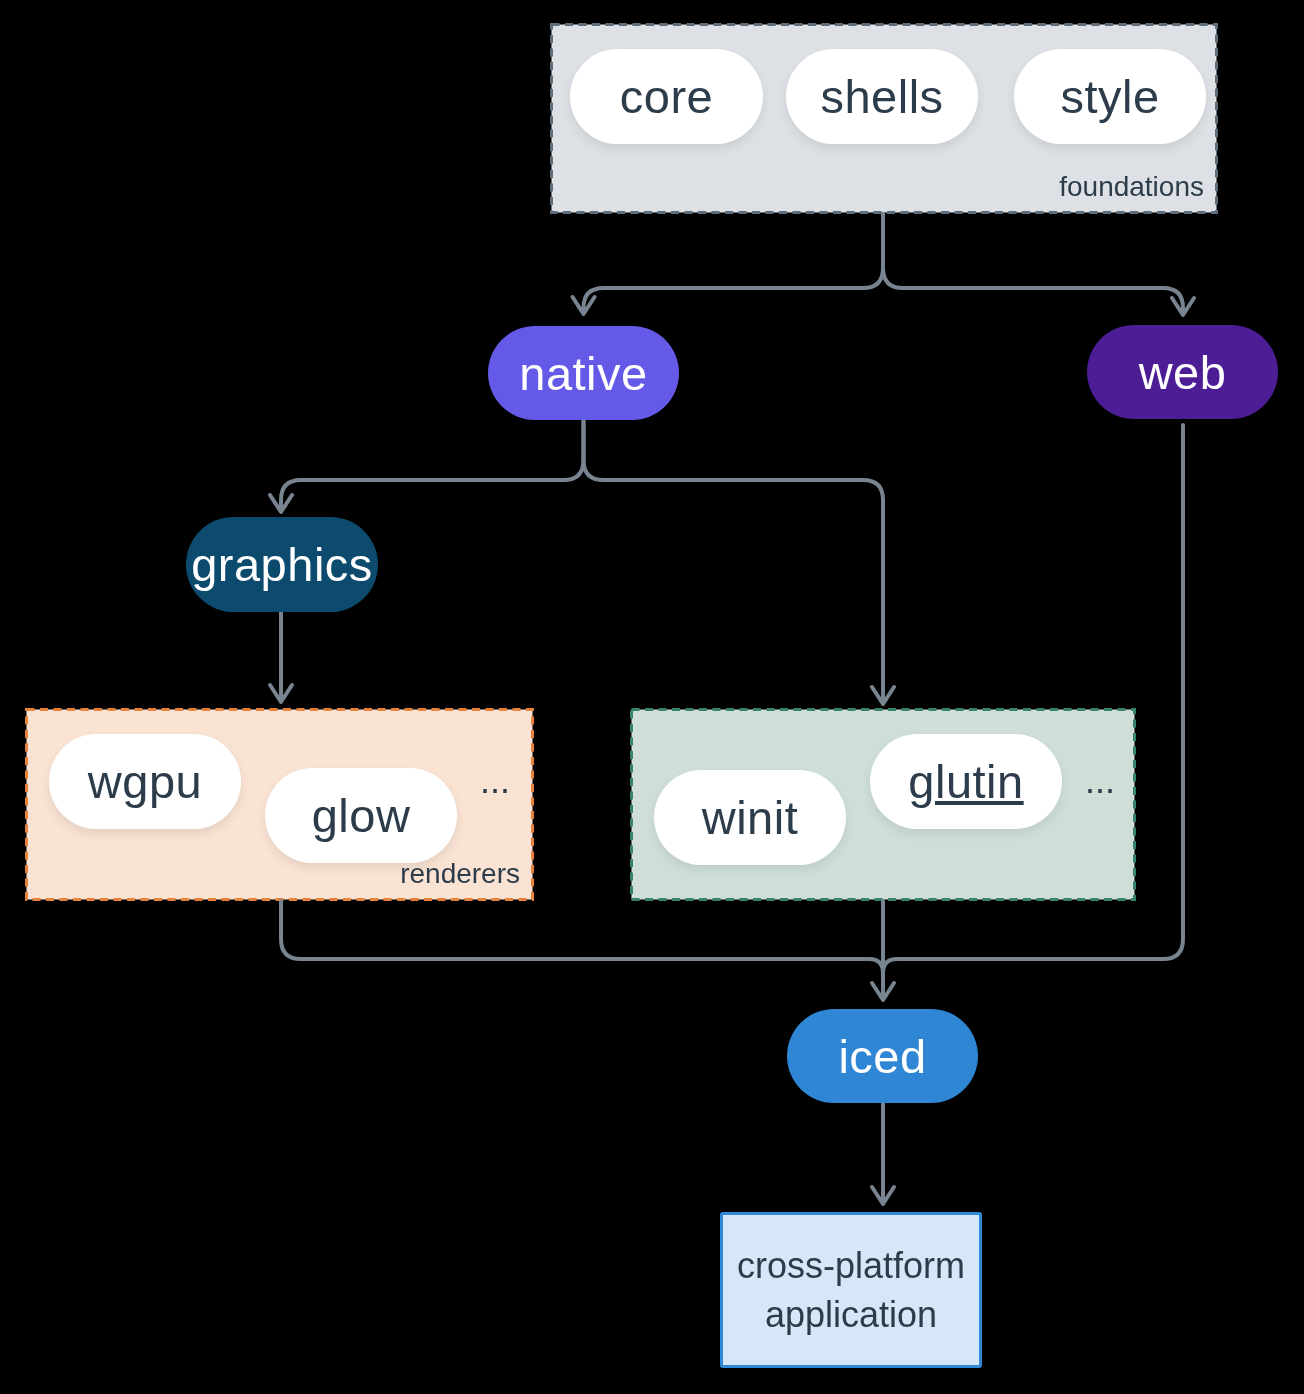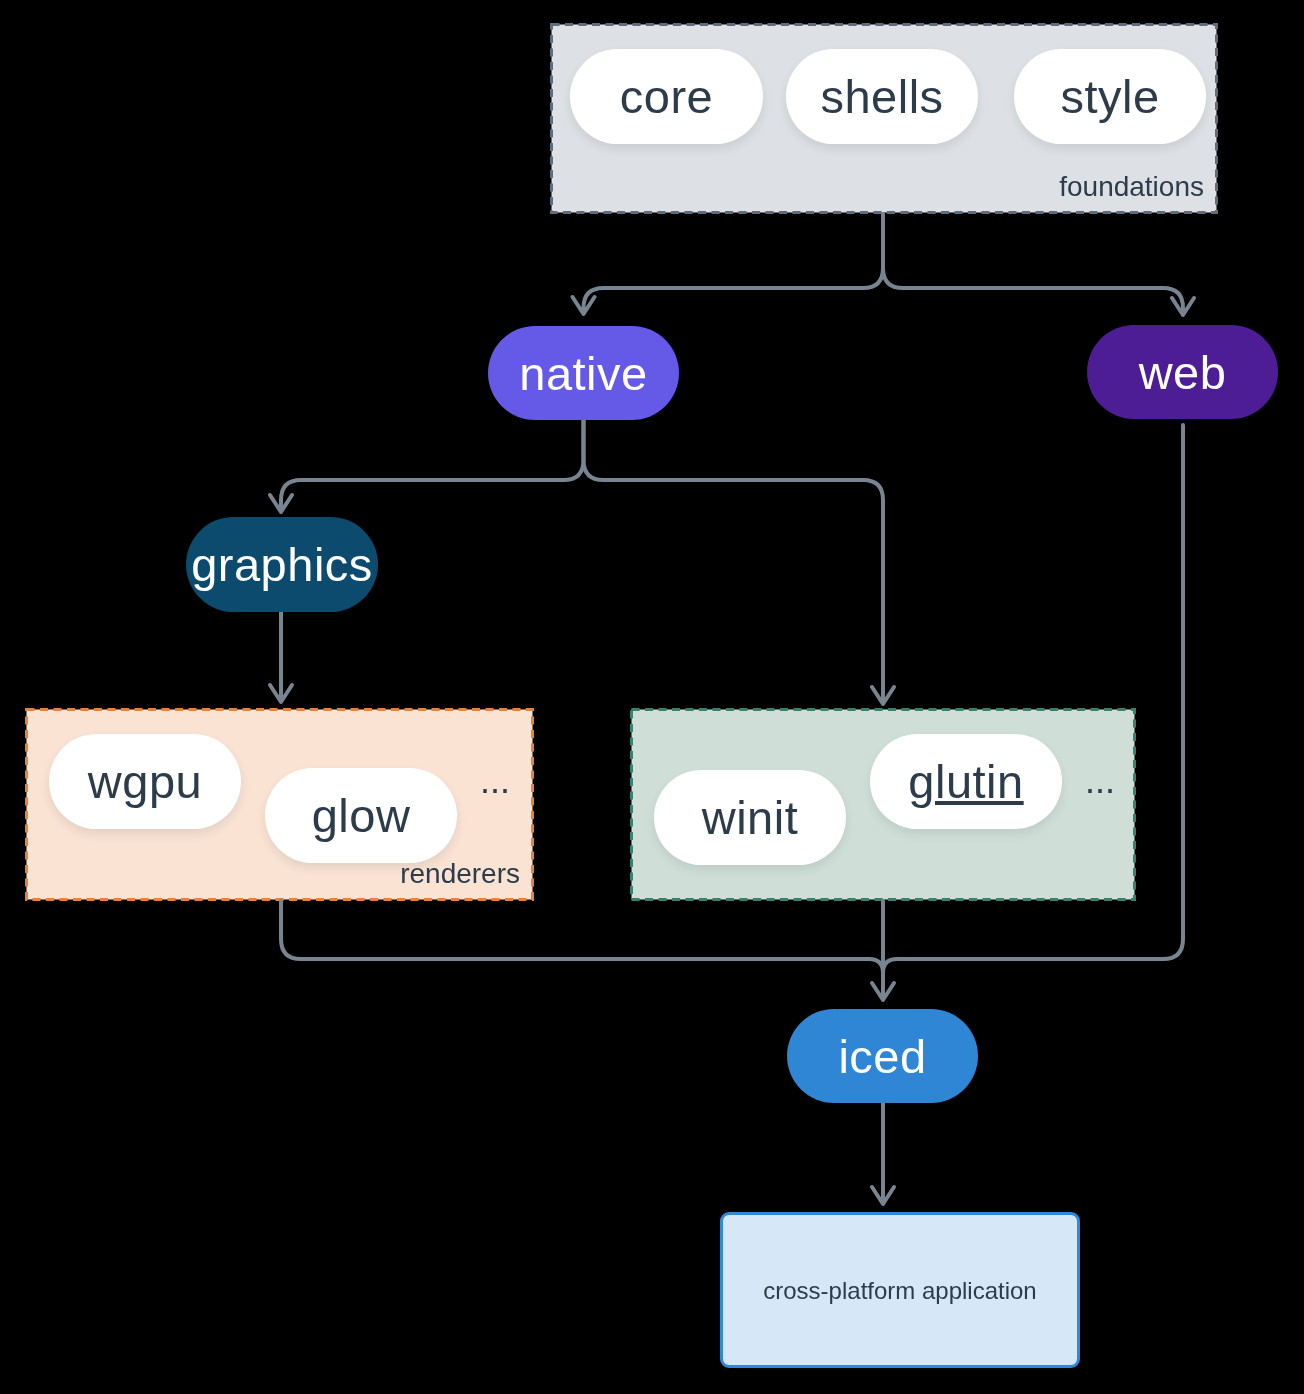--- a/index.html
+++ b/index.html
@@ -5,24 +5,24 @@
   html,body { margin:0; padding:0; background:#000; }
   #canvas { position:relative; width:1304px; height:1394px; background:#000; overflow:hidden;
             font-family:"Liberation Sans", sans-serif; }
   svg.connectors { position:absolute; left:0; top:0; }
   .pill { position:absolute; display:flex; align-items:center; justify-content:center;
           border-radius:48px; font-size:47px; letter-spacing:0.5px; }
   .pill.white { background:#ffffff; color:#2d3c4a; box-shadow:0 5px 10px rgba(40,50,60,0.10); }
   .pill.colored { color:#ffffff; }
   .group-label { position:absolute; font-size:28px; color:#2d3c4a; text-align:right; height:30px; line-height:30px; }
   .ellipsis { position:absolute; font-size:36px; color:#2d3c4a; text-align:center; width:56px; height:50px; line-height:42px; }
-  .app-box { position:absolute; left:720px; top:1212px; width:360px; height:156px; box-sizing:border-box;
-             background:#d6e8f8; border:3px solid #2f88d8; border-radius:9px;
+  .app-box { position:absolute; left:720px; top:1212px; width:262px; height:156px; box-sizing:border-box;
+             background:#d6e8f8; border:3px solid #2f88d8; border-radius:3px;
              display:flex; align-items:center; justify-content:center; text-align:center;
-             font-size:24px; line-height:49px; color:#2d3c4a; }
+             font-size:36px; line-height:49px; color:#2d3c4a; }
   .app-box .inner { width:280px; }
 </style>
 </head>
 <body>
 
 <div id="canvas">
 
   <svg class="connectors" width="1304" height="1394" viewBox="0 0 1304 1394">
     <rect x="551.5" y="24.5" width="665" height="188" fill="#dde1e5" stroke="#5d6d7c" stroke-width="3" stroke-dasharray="8 5.5"></rect>
     <rect x="26.5" y="709.5" width="506" height="190" fill="#fae3d3" stroke="#e8823b" stroke-width="3" stroke-dasharray="8 5.5"></rect>

